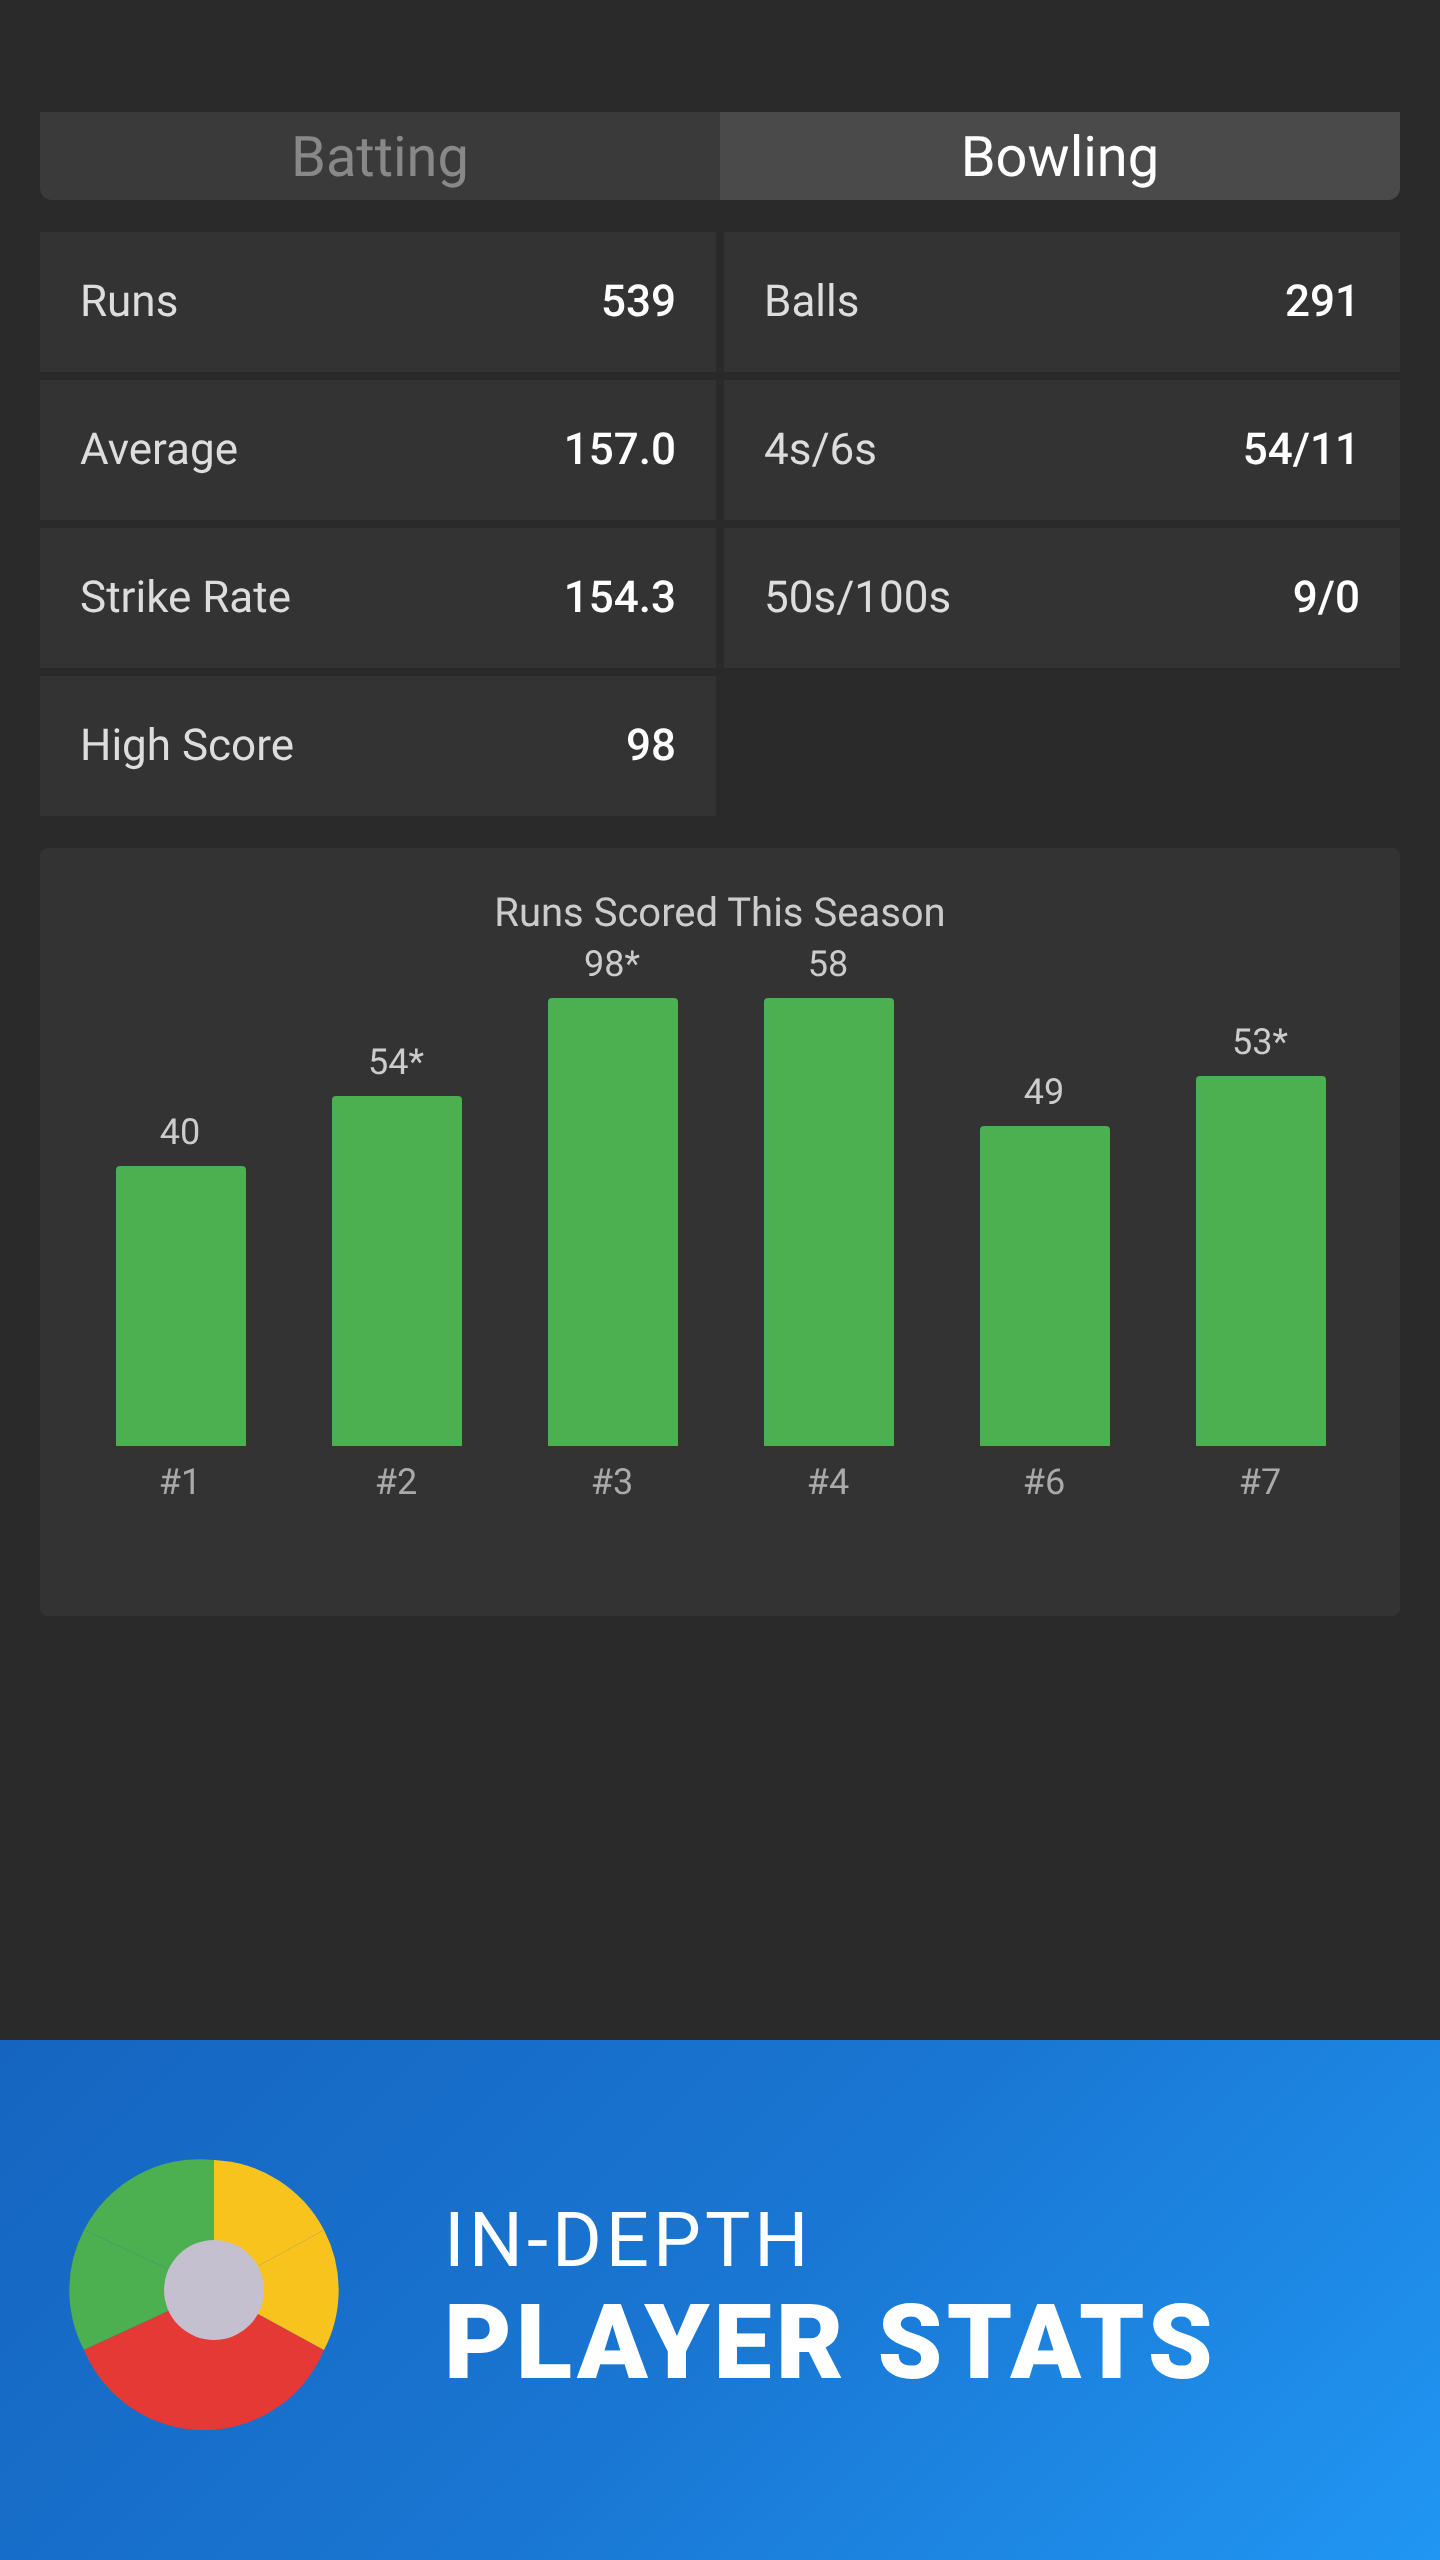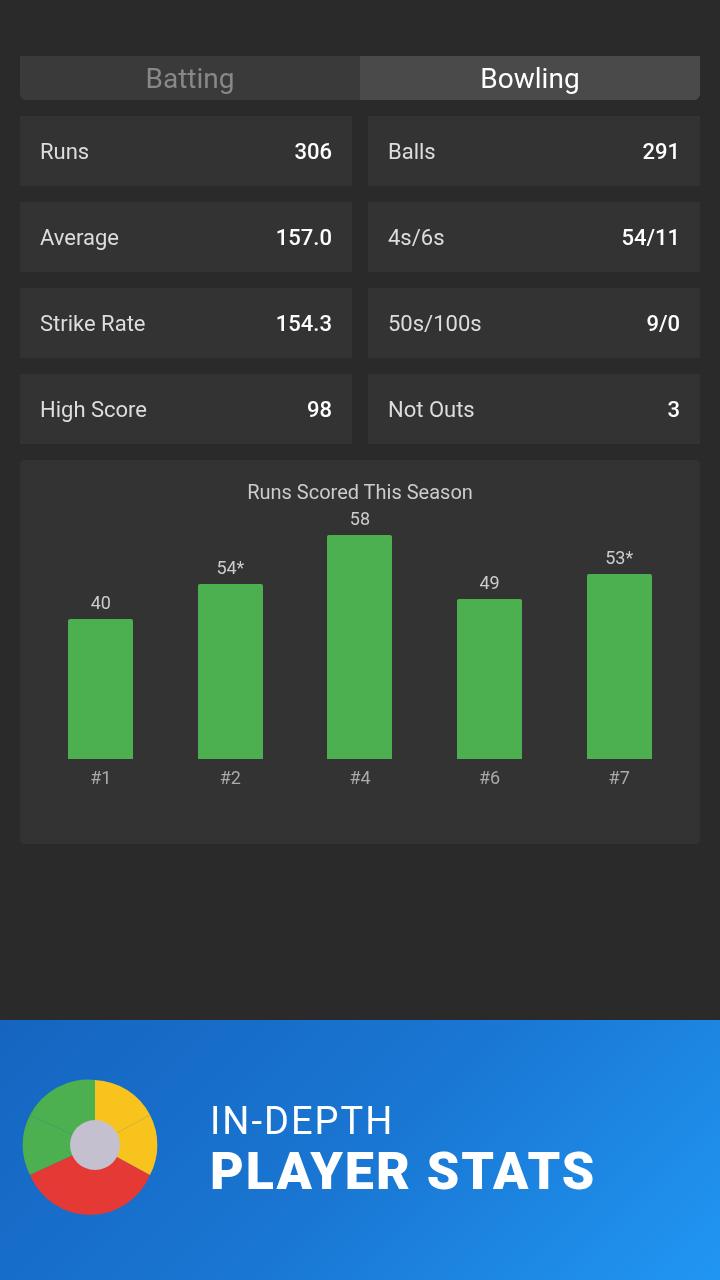--- a/index.html
+++ b/index.html
@@ -35,21 +35,21 @@
     }
     .tab-active {
       background: #4a4a4a;
       color: #fff;
     }
 
     
     .stats-grid {
       display: grid;
       grid-template-columns: 1fr 1fr;
-      gap: 16px;
+      gap: 4px;
       margin: 16px 20px;
     }
     .stat-cell {
       background: #333;
       display: flex;
       align-items: center;
       justify-content: space-between;
       padding: 16px 20px;
       height: 70px;
     }
@@ -114,20 +114,21 @@
     .footer-banner {
       position: absolute;
       bottom: 0;
       left: 0;
       width: 720px;
       height: 260px;
       background: linear-gradient(135deg, #1565c0 0%, #1976d2 50%, #2196f3 100%);
       display: flex;
       align-items: center;
       overflow: hidden;
+      padding-left: 12px;
     }
     .footer-logo {
       width: 160px;
       height: 160px;
       margin-left: 20px;
       flex-shrink: 0;
       position: relative;
     }
     .footer-text {
       margin-left: 30px;
@@ -157,21 +158,21 @@
   </div>
   <div class="tab tab-active">
     <span>Bowling</span>
   </div>
 </div>
 
 <div class="stats-grid">
 
   <div class="stat-cell">
     <span class="stat-label">Runs</span>
-    <span class="stat-value">306</span>
+    <span class="stat-value">539</span>
   </div>
   <div class="stat-cell">
     <span class="stat-label">Balls</span>
     <span class="stat-value">291</span>
   </div>
 
   <div class="stat-cell">
     <span class="stat-label">Average</span>
     <span class="stat-value">157.0</span>
   </div>
@@ -185,42 +186,43 @@
     <span class="stat-value">154.3</span>
   </div>
   <div class="stat-cell">
     <span class="stat-label">50s/100s</span>
     <span class="stat-value">9/0</span>
   </div>
 
   <div class="stat-cell">
     <span class="stat-label">High Score</span>
     <span class="stat-value">98</span>
-  </div>
-  <div class="stat-cell">
-    <span class="stat-label">Not Outs</span>
-    <span class="stat-value">3</span>
   </div>
 </div>
 
 <div class="chart-section">
   <div class="chart-title">Runs Scored This Season</div>
   <div class="chart-area" id="chart-bars">
 
   <div class="bar-group">
         <div class="bar-label-top">40</div>
         <div class="bar" style="height: 140px;"></div>
         <div class="bar-label-bottom">#1</div>
       </div>
       <div class="bar-group">
         <div class="bar-label-top">54*</div>
         <div class="bar" style="height: 175px;"></div>
         <div class="bar-label-bottom">#2</div>
       </div>
       <div class="bar-group">
+        <div class="bar-label-top">98*</div>
+        <div class="bar" style="height: 270px;"></div>
+        <div class="bar-label-bottom">#3</div>
+      </div>
+      <div class="bar-group">
         <div class="bar-label-top">58</div>
         <div class="bar" style="height: 230px;"></div>
         <div class="bar-label-bottom">#4</div>
       </div>
       <div class="bar-group">
         <div class="bar-label-top">49</div>
         <div class="bar" style="height: 160px;"></div>
         <div class="bar-label-bottom">#6</div>
       </div>
       <div class="bar-group">

